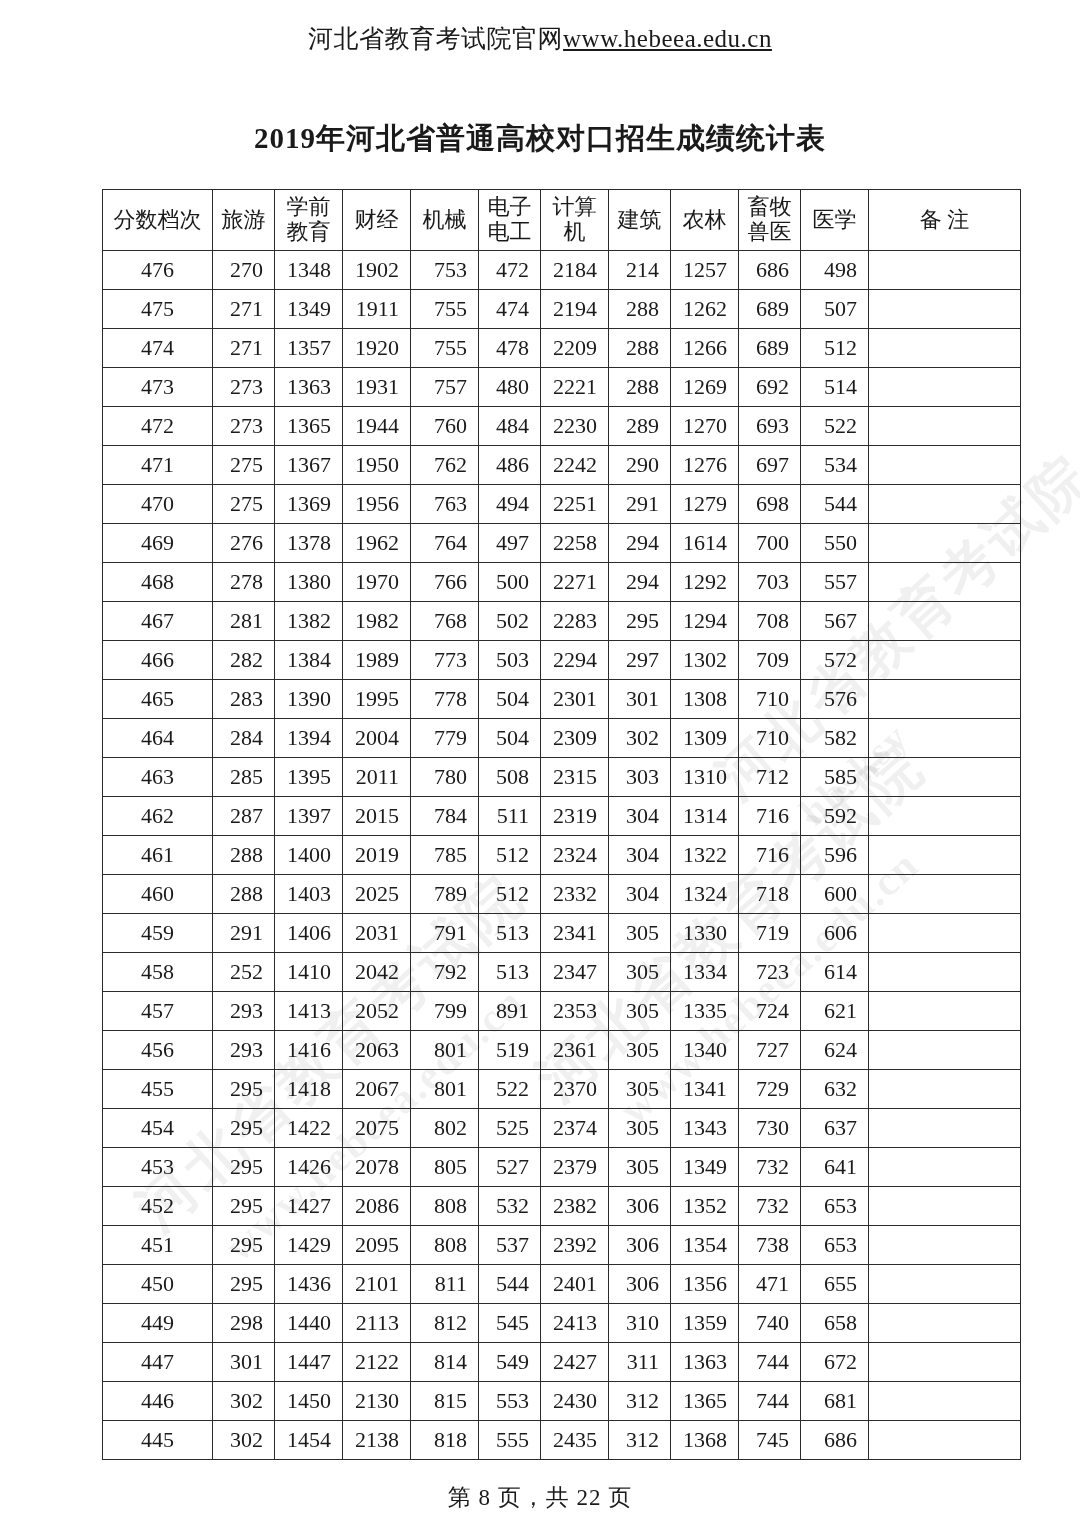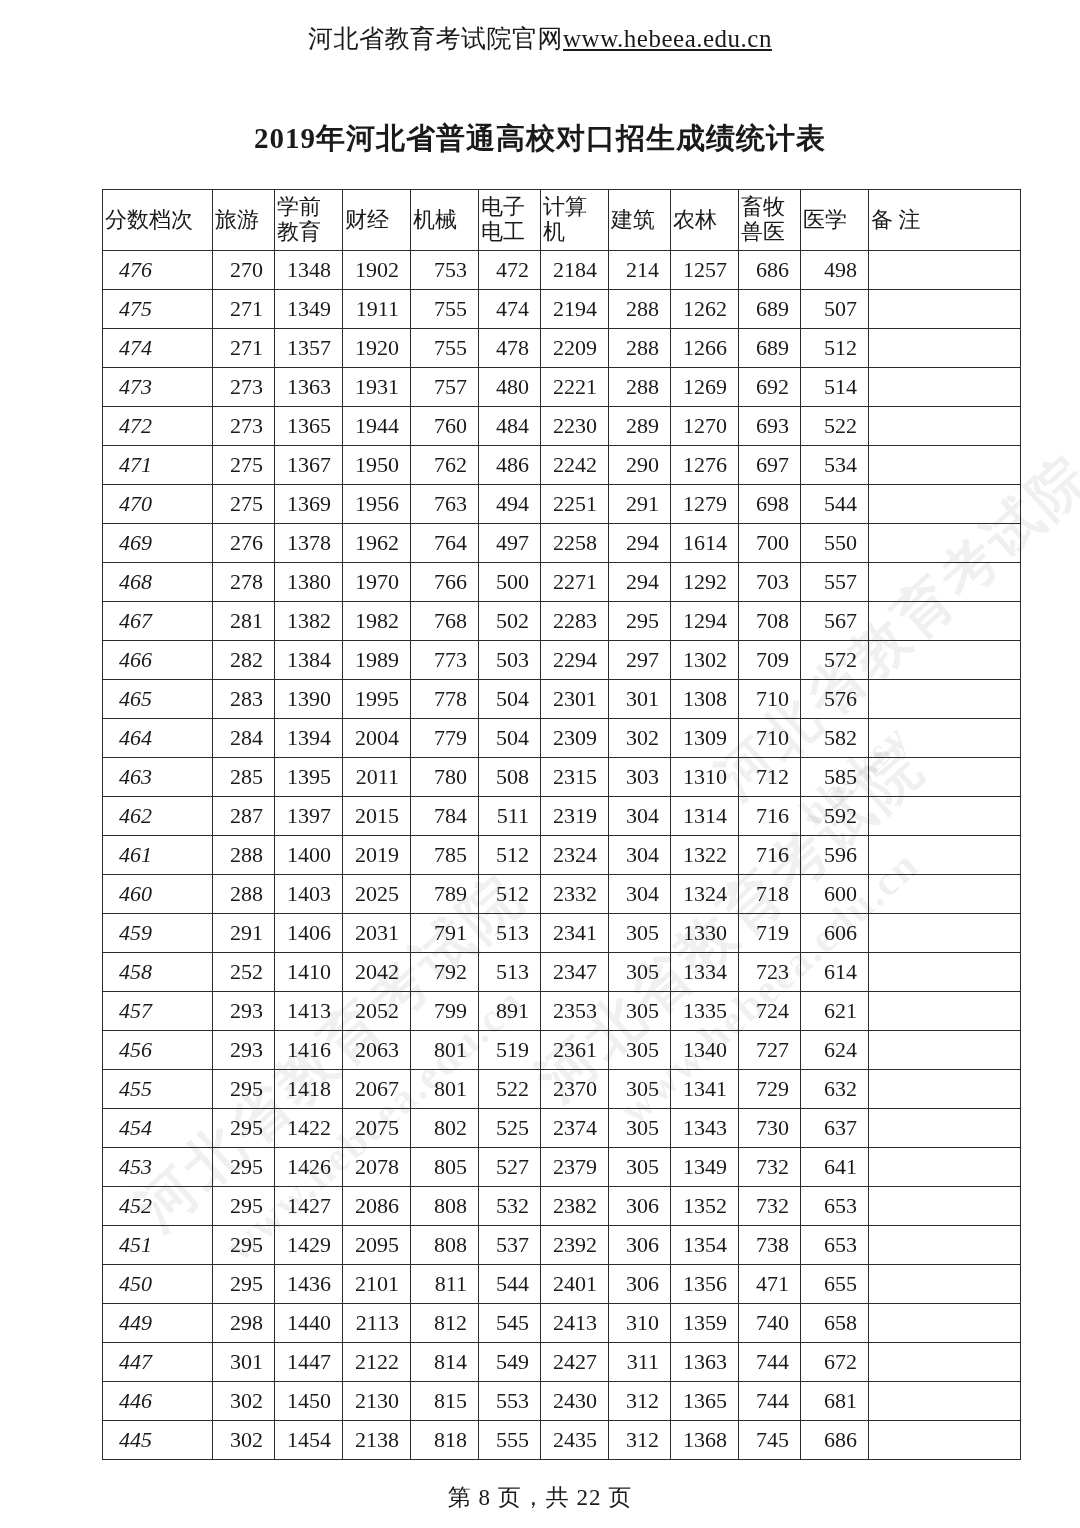--- a/index.html
+++ b/index.html
@@ -111,39 +111,38 @@
   }
   table.grid th,
   table.grid td {
     border: 1.6px solid #2b2b2b;
     font-weight: normal;
     font-size: 21px;
     line-height: 1.12;
   }
   table.grid thead th {
     height: 60px;
-    text-align: left;
+    text-align: center;
     vertical-align: middle;
     font-size: 22px;
     padding: 0 2px;
   }
   table.grid thead th .two-line {
     display: block;
   }
   table.grid tbody td {
     height: 38px;
     text-align: right;
     vertical-align: middle;
     padding: 0 11px 0 2px;
     font-size: 22px;
   }
   table.grid tbody td.score-cell {
-    text-align: left;
+    text-align: center;
     padding: 0 16px;
-    font-style: italic;
   }
   table.grid tbody td.remark-cell {
     text-align: center;
   }
 
   
   col.c-score   { width: 110px; }
   col.c-num     { width: 62px; }
   col.c-num-w   { width: 68px; }
   col.c-remark  { width: 152px; }

